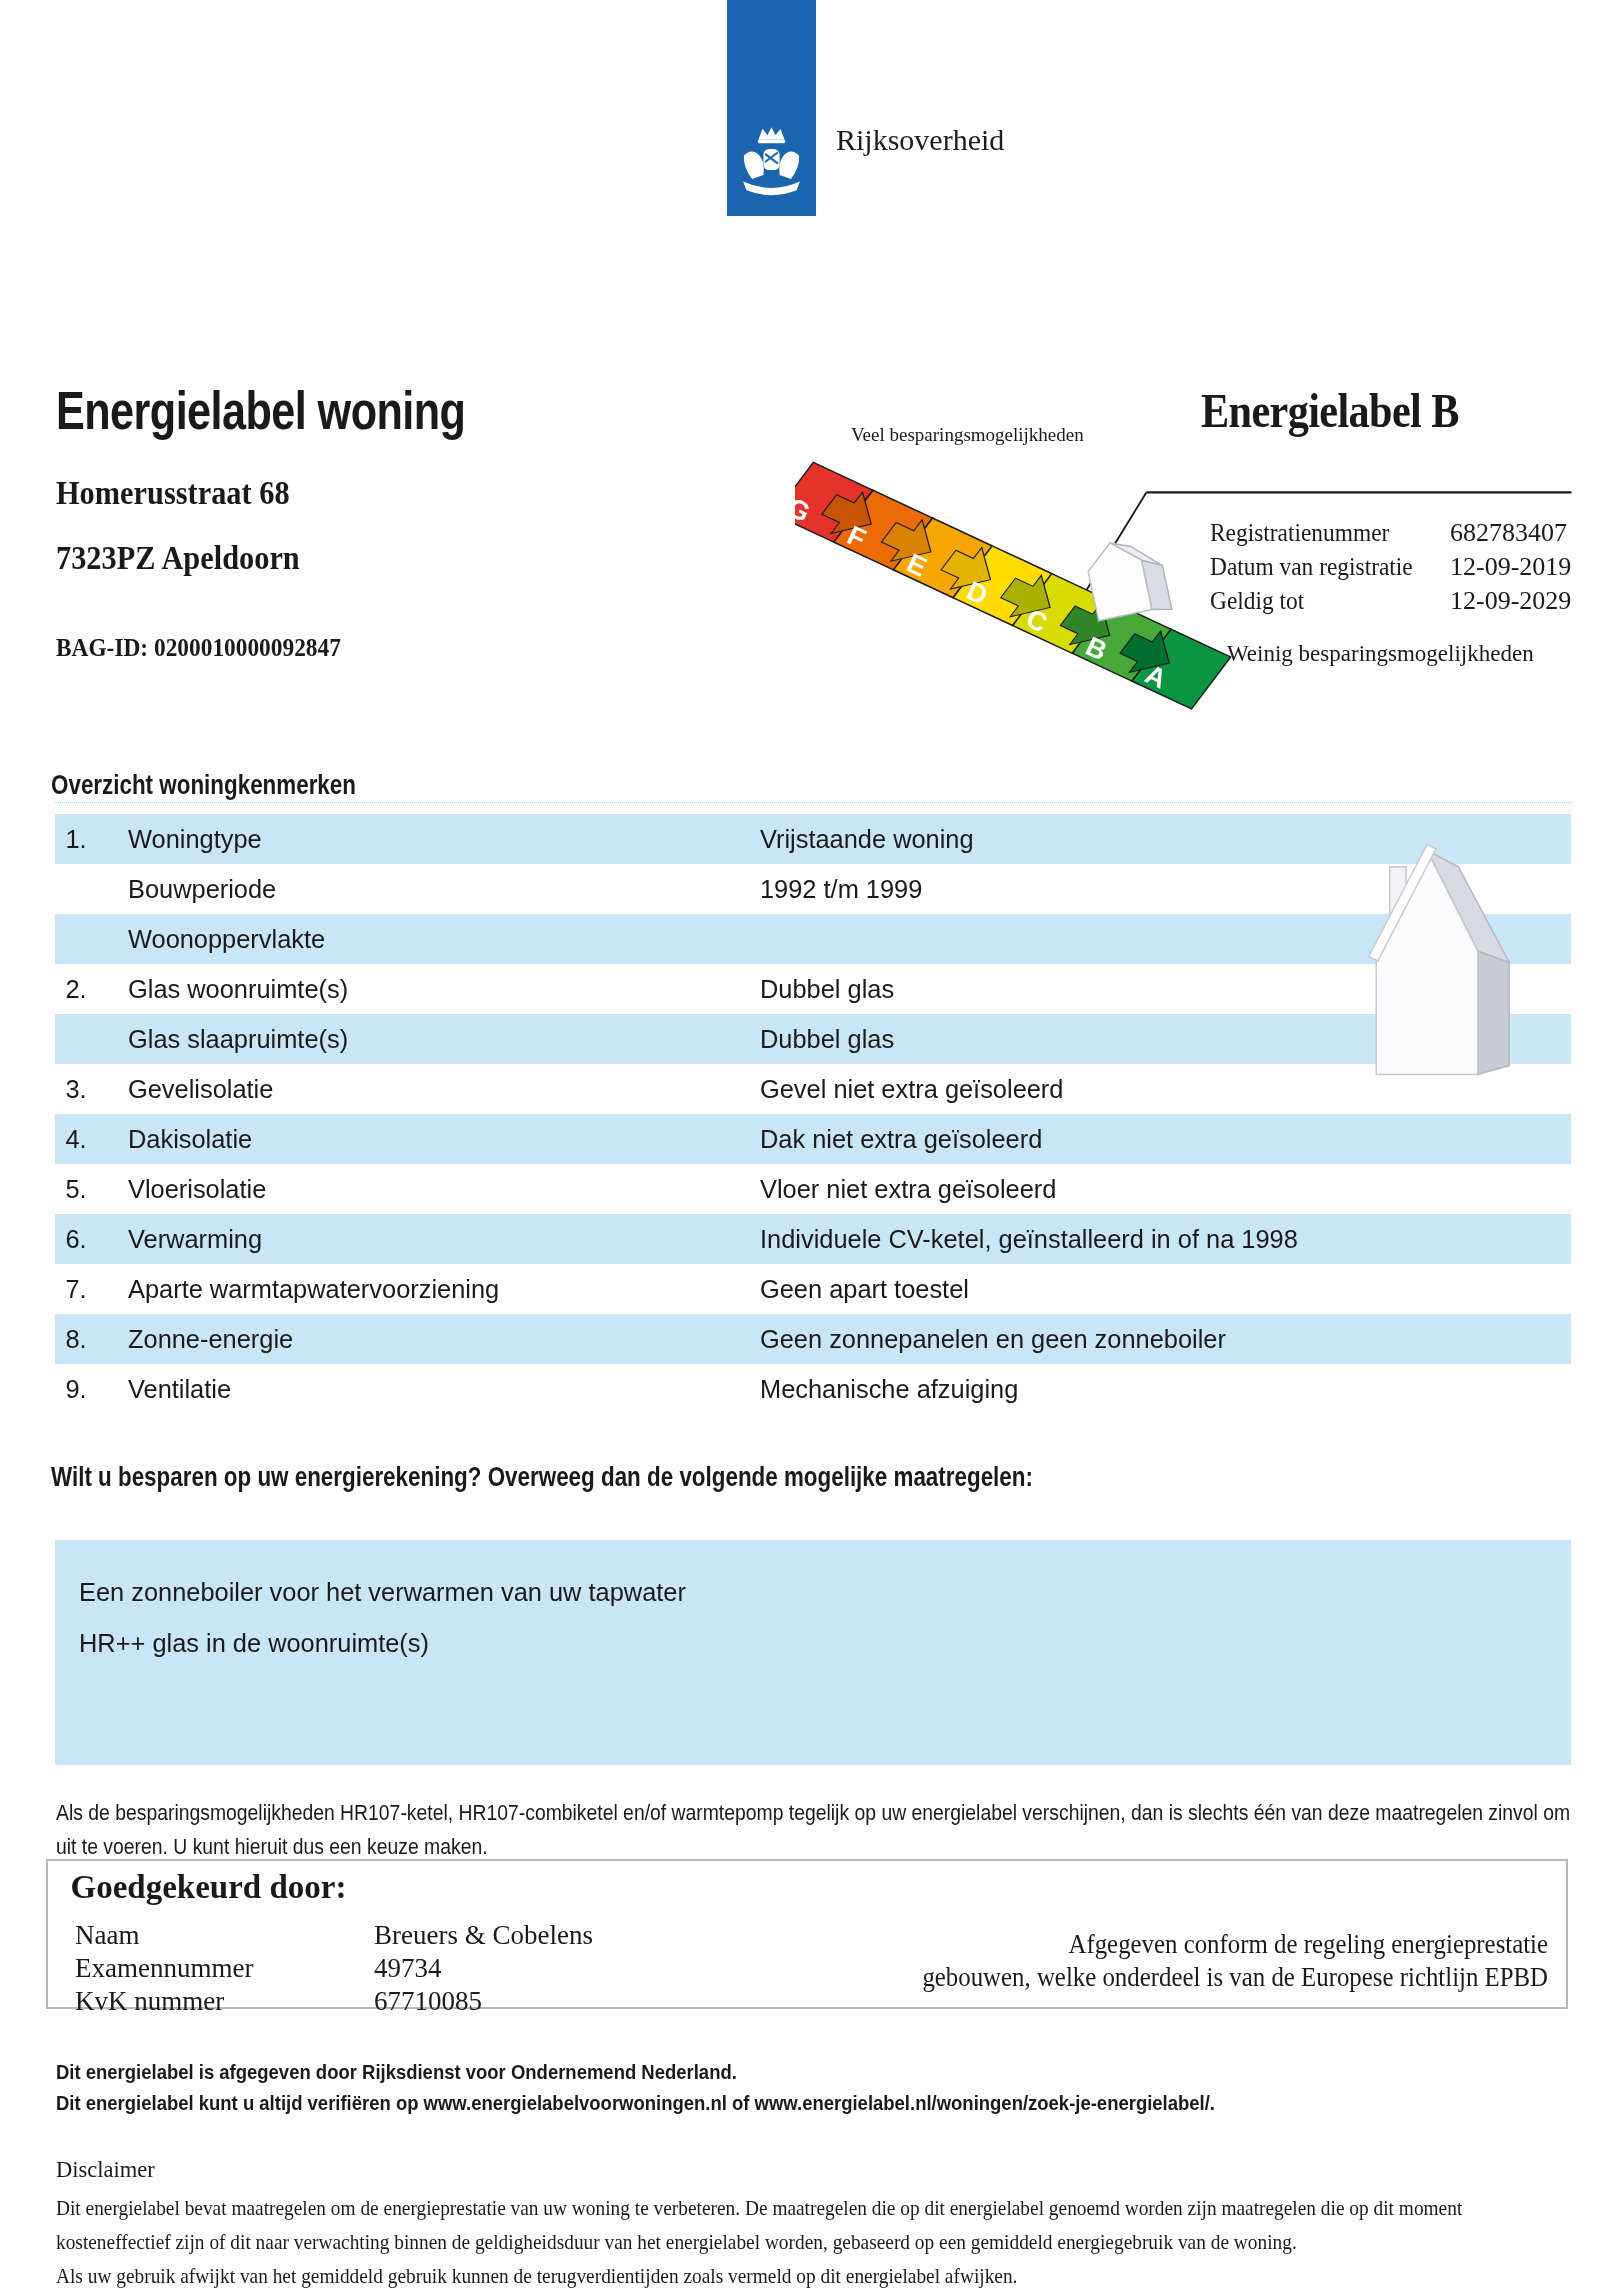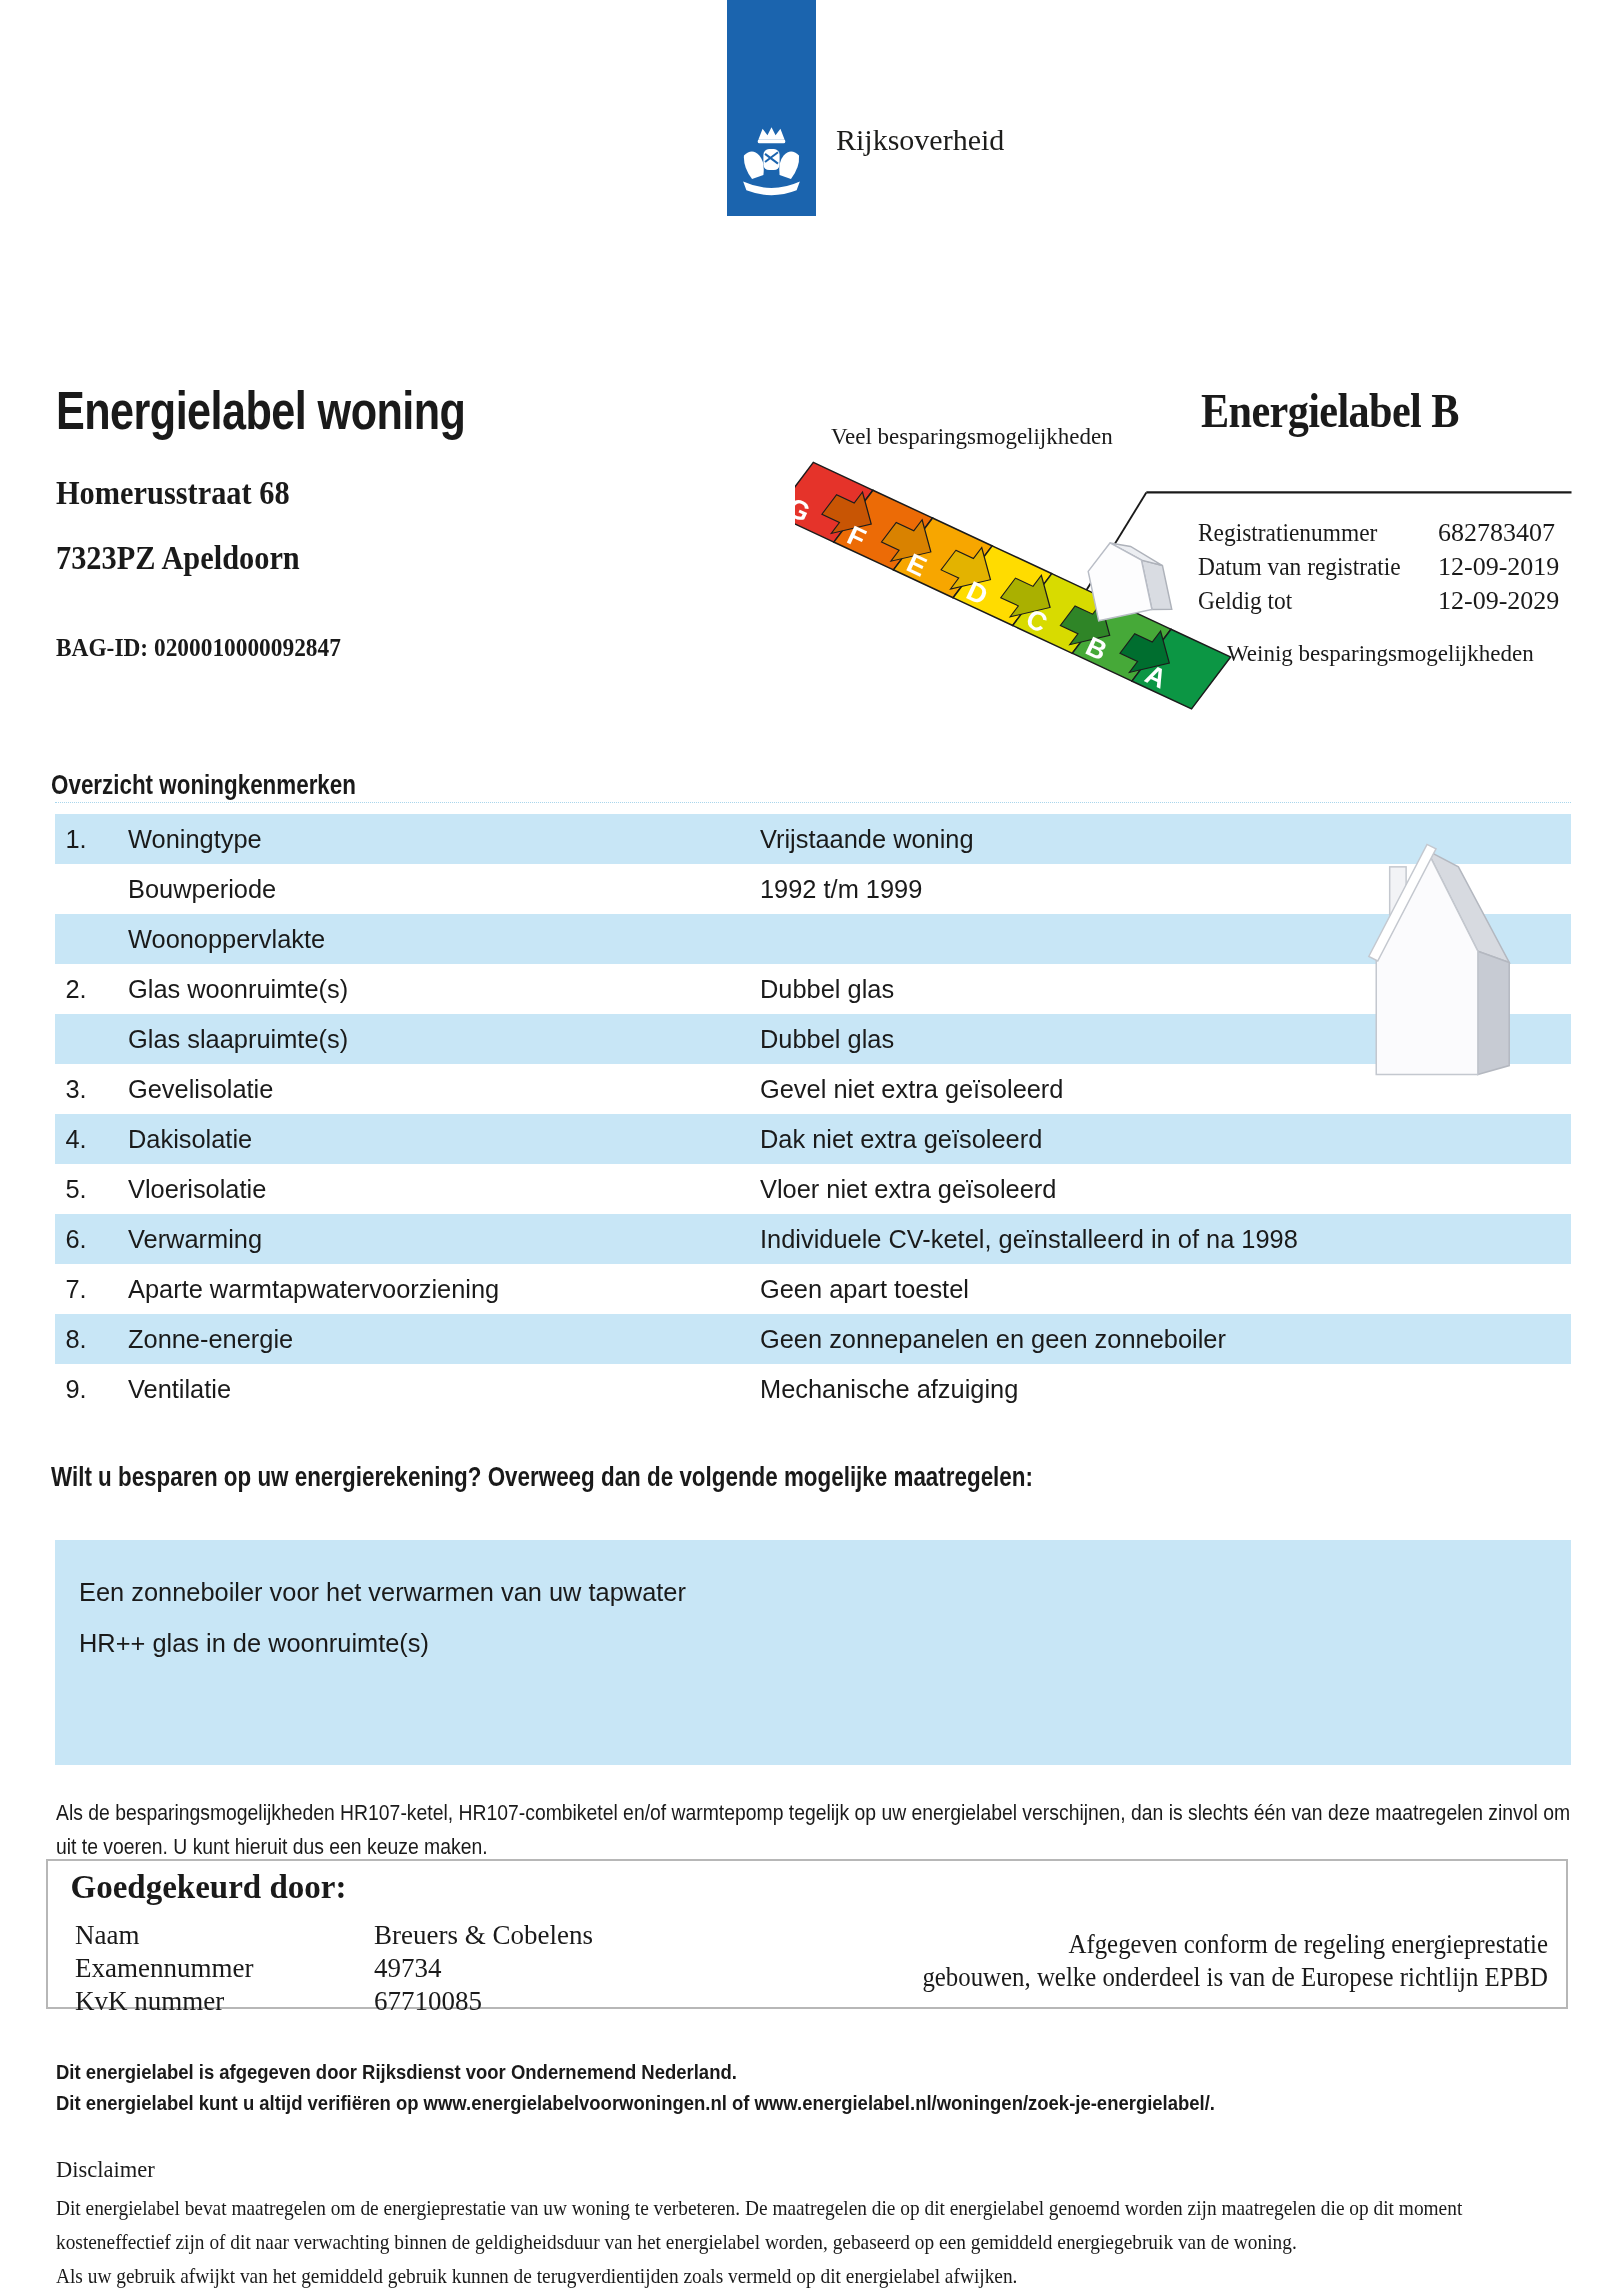--- a/index.html
+++ b/index.html
@@ -25,25 +25,25 @@
   #banner{left:727px;top:0;width:89px;height:216px;background:var(--banner-blue);}
   #brand{left:836px;top:123px;font-size:30px;color:#1d1d1b;}
 
   
   #doc-title{left:56px;top:379px;font-size:54px;letter-spacing:-0.7px;}
   #addr1{left:56px;top:475px;font-size:33px;}
   #addr2{left:56px;top:540px;font-size:33px;}
   #bagid{left:56px;top:633px;font-size:25.4px;}
 
   
-  #veel{left:831px;top:424px;font-size:23px;}
+  #veel{left:851px;top:424px;font-size:19px;}
   #weinig{left:1227px;top:641px;font-size:23px;}
   #elb{left:1201px;top:383px;font-size:48px;letter-spacing:-0.7px;}
   #regblock{left:1198px;top:516px;font-size:26px;}
-  #regblock .rrow{display:flex;height:34px;line-height:34px;}
+  #regblock .rrow{display:flex;height:34px;line-height:34px;margin-left:12px;}
   #regblock .rlab{width:240px;white-space:nowrap;transform:scaleX(.9);transform-origin:left center;}
   #regblock .rval{white-space:nowrap;}
 
   
   #tbl-heading{left:51px;top:769px;font-size:28px;}
   #tbl-dots{left:55px;top:802px;width:1516px;border-top:1.5px dotted #a9d6ec;height:0;}
   #tbl{left:55px;top:814px;width:1516px;font-size:25.4px;}
   #tbl .trow{display:flex;height:50px;line-height:50px;}
   #tbl .trow.shaded{background:var(--row-blue);}
   #tbl .tnum{width:73px;padding-left:10.5px;box-sizing:border-box;}

